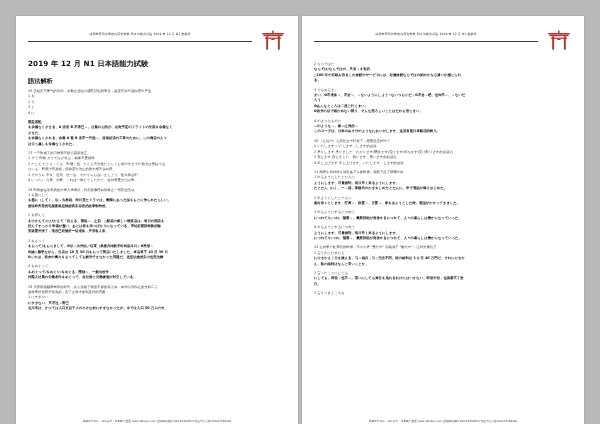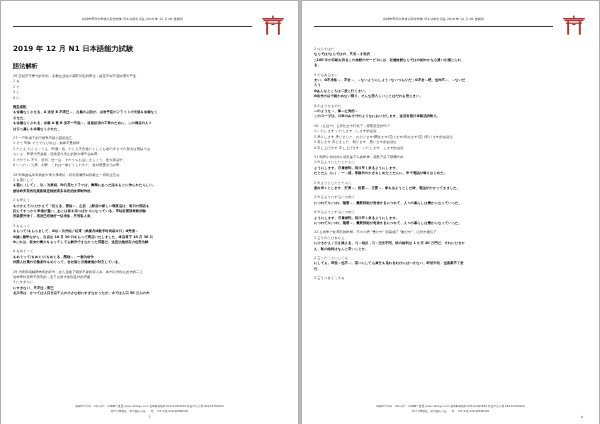--- a/index.html
+++ b/index.html
@@ -9,21 +9,21 @@
     width: 600px;
     height: 424px;
     overflow: hidden;
     font-family: "DejaVu Sans", "Liberation Sans", sans-serif;
   }
   .spread {
     display: flex;
     width: 600px;
     height: 424px;
     gap: 4px;
-    padding: 1px;
+    padding: 16px;
     box-sizing: border-box;
   }
   .page {
     background: #ffffff;
     width: 298px;
     height: 424px;
     box-sizing: border-box;
     padding: 14px 12px 6px 12px;
     position: relative;
     display: flex;

